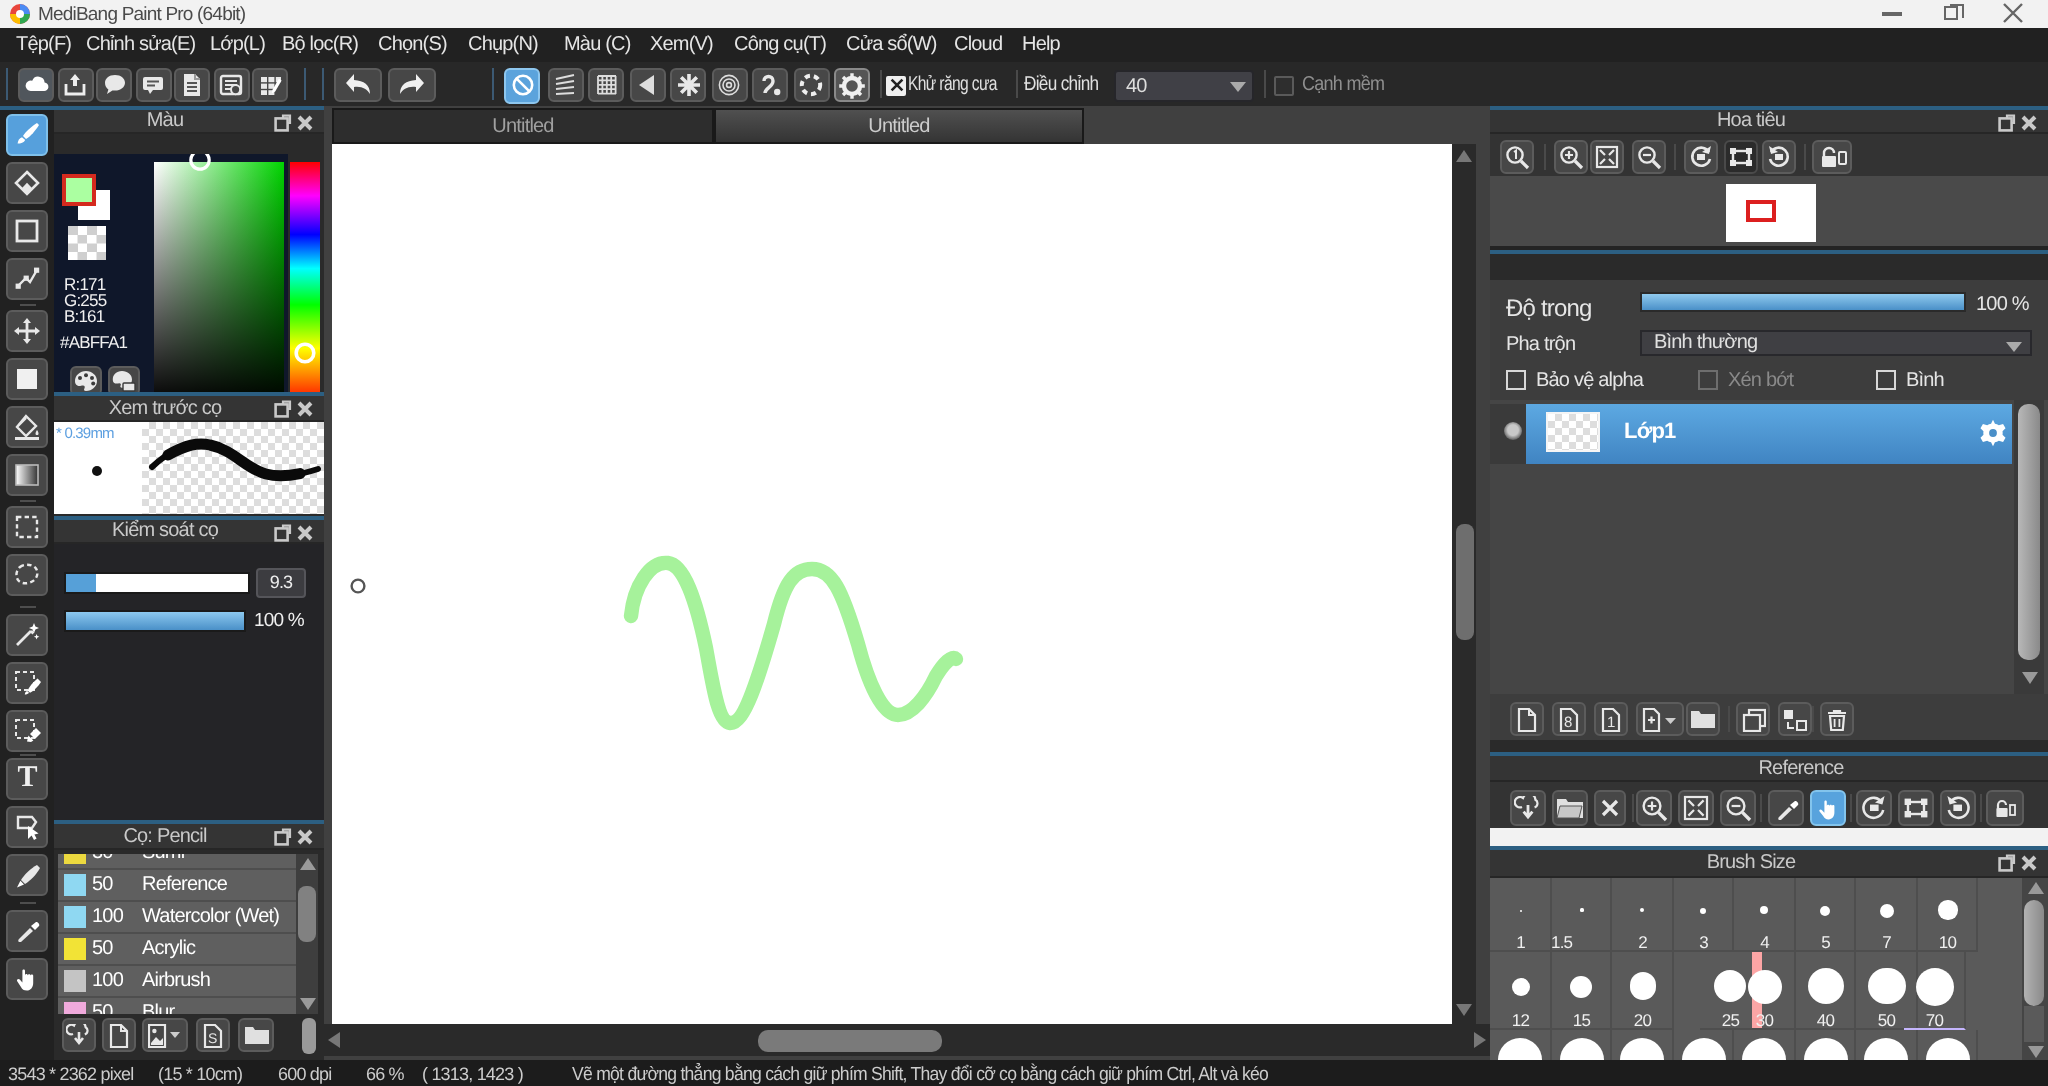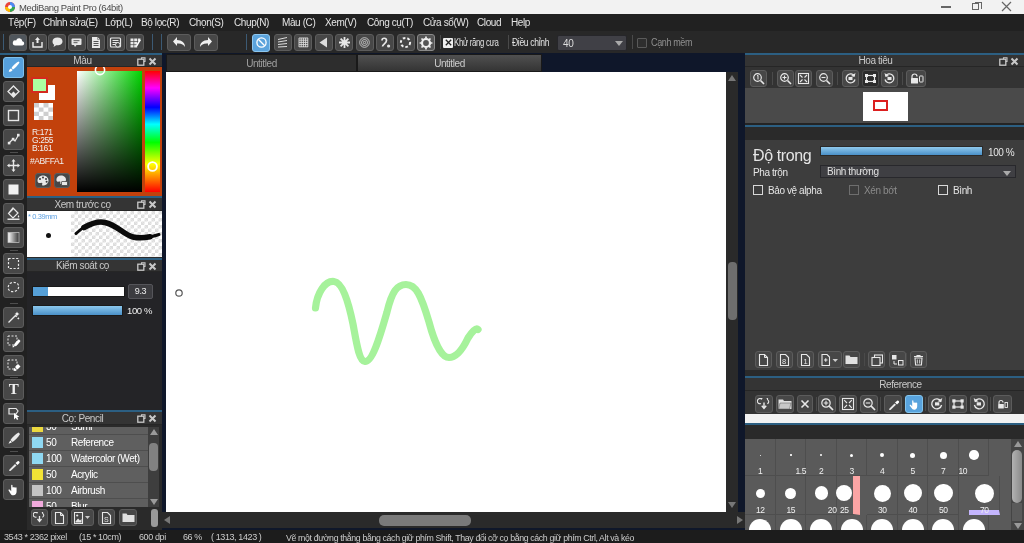--- a/index.html
+++ b/index.html
@@ -308,21 +308,21 @@
 </div>
 
 <div class="a" id="leftcol" style="left:27px;top:53px;width:135px;height:477px;background:#2a2a2a">
   <div class="blueline" style="left:0;top:0;width:135px"></div>
 
   <div class="ptit" style="left:0;top:2px;width:135px;height:12px;line-height:12px">Màu<svg class="a" style="right:5px;top:2px" width="20" height="9" viewBox="0 0 20 9">
         <rect x="0.8" y="2.2" width="6" height="6" fill="none" stroke="#c9c9c9" stroke-width="1.3"></rect>
         <path d="M4.5 2.2 V0.8 H8 V4.5 H6.8" fill="none" stroke="#c9c9c9" stroke-width="1.1"></path>
         <path d="M12.5 1.5 L18.5 7.5 M18.5 1.5 L12.5 7.5" stroke="#c9c9c9" stroke-width="2"></path>
       </svg></div>
-  <div class="a" style="left:0;top:14px;width:135px;height:129px;background:#c2410c">
+  <div class="a" style="left:0;top:24px;width:117px;height:129px;background:#0f172a">
     <div class="a" style="left:12px;top:18px;width:16px;height:15px;background:#fff"></div>
     <div class="a" style="left:4px;top:10px;width:17px;height:16px;background:#abffa1;border:2px solid #d42a1e"></div>
     <svg class="a" style="left:7px;top:36px" width="19" height="17">
         <rect width="19" height="17" fill="#fff"></rect>
         <g fill="#cfcfcf">
           <rect x="0" y="0" width="5" height="4.5"></rect>
           <rect x="9.5" y="0" width="5" height="4.5"></rect>
           <rect x="4.75" y="4.5" width="4.75" height="4.25"></rect>
           <rect x="14.25" y="4.5" width="4.75" height="4.25"></rect>
           <rect x="0" y="8.75" width="5" height="4.25"></rect>
@@ -477,21 +477,21 @@
   </div>
   <div class="a" style="left:124px;top:456px;width:7px;height:18px;background:#9a9a9a;border-radius:3px"></div>
 </div>
 <style>
 .brow{height:16px;border-bottom:1px solid #4e4e4e;position:relative;background:#5f5f5f}
 .bsw{position:absolute;left:3px;top:2.5px;width:11px;height:11px}
 .bnum{position:absolute;left:17px;top:2px;font-size:10px;color:#fff}
 .bnam{position:absolute;left:42px;top:2px;font-size:10px;color:#fff;white-space:nowrap}
 </style>
 
-<div class="a" id="canvasarea" style="left:162px;top:53px;width:583px;height:477px;background:#0f172a">
+<div class="a" id="canvasarea" style="left:162px;top:53px;width:583px;height:477px;background:#404040">
 
   <div class="a" style="left:4px;top:1px;width:191px;height:18px;background:#2d2d2d;border:1px solid #191919;color:#a0a0a0;font-size:10px;text-align:center;line-height:17px">Untitled</div>
   <div class="a" style="left:195px;top:1px;width:185px;height:18px;background:linear-gradient(to bottom,#505050,#343434);border:1px solid #191919;color:#cccccc;font-size:10px;text-align:center;line-height:17px">Untitled</div>
 
   <div class="a" style="left:4px;top:19px;width:560px;height:440px;background:#ffffff">
     <svg width="560" height="440" viewBox="0 0 560 440">
       <path d="M149.5,236 C151,221 159,208.5 168,209.5 C176,210.5 182,228 187,252 C190.5,271 193,289 199,289.5 C206,290 213,268 221,240 C226,219.5 231,212.5 240,212.5 C250,212.5 255,223 263,250 C268,269 275,285.5 283,285.5 C290,285.5 297,276.5 302,266 C306,259.5 310,255.5 312,257.5" fill="none" stroke="#a6f29b" stroke-width="7.2" stroke-linecap="round"></path>
       <circle cx="13" cy="221" r="3.2" fill="none" stroke="#555" stroke-width="1.2"></circle>
     </svg>
   </div>
@@ -590,37 +590,56 @@
     </div>
   </div>
   <div class="a" style="left:0;top:35px;width:279px;height:35px;background:#4a4a4a">
     <div class="a" style="left:118px;top:4px;width:45px;height:29px;background:#fff"></div>
     <div class="a" style="left:128px;top:12px;width:15px;height:11px;border:2px solid #dc1f1f;background:#fff"></div>
   </div>
   <div class="a" style="left:0;top:70px;width:279px;height:2px;background:#242424"></div>
 
   <div class="blueline" style="left:0;top:72px;width:279px"></div>
   <div class="a" style="left:0;top:87px;width:279px;height:230px;background:#3d3d3d">
-    <div class="a" style="left:8px;top:7px;font-size:16px;color:#e5e5e5">Độ trong</div>
+    <div class="a" style="left:8px;top:7px;font-size:12px;color:#e5e5e5">Độ trong</div>
     <div class="a" style="left:75px;top:6px;width:163px;height:10px;border:1px solid #2a2a2a;background:linear-gradient(to bottom,#90caee,#4a90c8)"></div>
     <div class="a" style="left:243px;top:7px;font-size:10px;color:#e5e5e5">100 %</div>
     <div class="a" style="left:8px;top:27px;font-size:10px;color:#e5e5e5">Pha trộn</div>
     <div class="a" style="left:75px;top:25px;width:196px;height:13px;background:#3f3f43;border:1px solid #28282c">
       <div class="a" style="left:6px;top:0px;font-size:10px;color:#e0e0e0">Bình thường</div>
       <svg class="a" style="right:4px;top:4.5px" width="8" height="5" viewBox="0 0 8 5">
           <path d="M0 0 H8 L4 5 Z" fill="#aaa"></path>
         </svg>
     </div>
     <div class="a" style="left:8px;top:45px;width:10px;height:10px;border:1.5px solid #d8d8d8;background:#3d3d3d"></div>
     <div class="a" style="left:23px;top:45px;font-size:10px;color:#e5e5e5">Bảo vệ alpha</div>
     <div class="a" style="left:104px;top:45px;width:10px;height:10px;border:1.5px solid #6e6e6e;background:#3d3d3d"></div>
     <div class="a" style="left:119px;top:45px;font-size:10px;color:#8a8a8a">Xén bớt</div>
     <div class="a" style="left:193px;top:45px;width:10px;height:10px;border:1.5px solid #d8d8d8;background:#3d3d3d"></div>
     <div class="a" style="left:208px;top:45px;font-size:10px;color:#e5e5e5">Bình</div>
 
+    <div class="a" style="left:0;top:60px;width:279px;height:147px;background:#454545">
+      <div class="a" style="left:0;top:2px;width:18px;height:30px;background:#3a3a3a"></div>
+      <div class="a" style="left:7px;top:11px;width:9px;height:9px;border-radius:50%;background:radial-gradient(circle at 50% 45%,#c8c8c8 40%,#6a6a6a 70%)"></div>
+      <div class="a" style="left:18px;top:2px;width:243px;height:30px;background:linear-gradient(to bottom,#5da9e2,#4084c2)">
+        <div class="a" style="left:10px;top:4px;width:27px;height:20px;background:#fff;background-image:linear-gradient(45deg,#ddd 25%,transparent 25%,transparent 75%,#ddd 75%),linear-gradient(45deg,#ddd 25%,transparent 25%,transparent 75%,#ddd 75%);background-size:7px 7px;background-position:0 0,3.5px 3.5px;border:1px solid #f5f5f5"></div>
+        <div class="a" style="left:49px;top:8px;font-size:11px;font-weight:bold;color:#fff">Lớp1</div>
+        <svg class="a" style="left:226px;top:7px" width="15" height="15" viewBox="0 0 17 17">
+            <path d="M8.5 1 L9.6 3.2 A5.7 5.7 0 0 1 11.8 4.1 L14.2 3.4 L15.6 5.8 L13.9 7.5 A5.7 5.7 0 0 1 13.9 9.5 L15.6 11.2 L14.2 13.6 L11.8 12.9 A5.7 5.7 0 0 1 9.6 13.8 L8.5 16 L7.4 13.8 A5.7 5.7 0 0 1 5.2 12.9 L2.8 13.6 L1.4 11.2 L3.1 9.5 A5.7 5.7 0 0 1 3.1 7.5 L1.4 5.8 L2.8 3.4 L5.2 4.1 A5.7 5.7 0 0 1 7.4 3.2 Z" fill="#fff"></path>
+            <circle cx="8.5" cy="8.5" r="2.2" fill="#4a8fc8"></circle>
+          </svg>
+      </div>
+
+      <div class="a" style="left:262px;top:0;width:15px;height:147px;background:#3a3a3a">
+        <div class="a" style="left:2px;top:2px;width:11px;height:128px;background:linear-gradient(to right,#b8b8b8,#8a8a8a);border-radius:5px"></div>
+        <svg class="a" style="left:3.5px;top:136px" width="8" height="6" viewBox="0 0 8 6">
+            <path d="M4 6 L8 0 H0 Z" fill="#999"></path>
+          </svg>
+      </div>
+    </div>
 
     <div class="ib" style="left:10px;top:211px;width:17px;height:17px">
       <svg width="11" height="12" viewBox="0 0 11 12">
           <path d="M1.5 .5 h5 L9.5 3.5 V11.5 H1.5 Z" fill="none" stroke="#e8e8e8" stroke-width="1.1"></path>
           <path d="M6.5 .5 V3.5 H9.5" fill="none" stroke="#e8e8e8" stroke-width="1"></path>
         </svg>
     </div>
     <div class="ib" style="left:31px;top:211px;width:17px;height:17px">
       <svg width="11" height="12" viewBox="0 0 11 12">
           <path d="M1.5 .5 h5 L9.5 3.5 V11.5 H1.5 Z" fill="none" stroke="#e8e8e8" stroke-width="1.1"></path>
@@ -757,59 +776,64 @@
       <svg width="11" height="13" viewBox="0 0 11 13">
           <path d="M2 6 V4.5 a2 2 0 0 1 4 0" fill="none" stroke="#e8e8e8" stroke-width="1.1"></path>
           <rect x="1.2" y="6" width="5.6" height="4.5" rx="0.5" fill="#e8e8e8"></rect>
           <rect x="8" y="4.5" width="2.5" height="5" fill="none" stroke="#e8e8e8" stroke-width=".9"></rect>
         </svg>
     </div>
   </div>
   <div class="a" style="left:0;top:361px;width:279px;height:9px;background:#f2f2f2"></div>
 
   <div class="blueline" style="left:0;top:370px;width:279px"></div>
+  <div class="ptit" style="left:0;top:372px;width:279px;height:14px;line-height:14px;padding-right:18px">Brush Size<svg class="a" style="right:5px;top:2px" width="20" height="9" viewBox="0 0 20 9">
+        <rect x="0.8" y="2.2" width="6" height="6" fill="none" stroke="#c9c9c9" stroke-width="1.3"></rect>
+        <path d="M4.5 2.2 V0.8 H8 V4.5 H6.8" fill="none" stroke="#c9c9c9" stroke-width="1.1"></path>
+        <path d="M12.5 1.5 L18.5 7.5 M18.5 1.5 L12.5 7.5" stroke="#c9c9c9" stroke-width="2"></path>
+      </svg></div>
   <div class="a" style="left:0;top:386px;width:266px;height:91px;background:#5a5a5a;overflow:hidden" id="bsgrid">
       <div class="a" style="left:0px;top:0;width:30.5px;height:37px;border-right:1px solid #4e4e4e;border-bottom:1px solid #4e4e4e">
         <div class="a" style="left:14.75px;top:15.5px;width:1px;height:1px;border-radius:50%;background:#fff"></div>
         <div class="a" style="left:0;top:27px;width:30.5px;text-align:center;font-size:8.5px;color:#f0f0f0">1</div>
       </div>
       <div class="a" style="left:0px;top:37px;width:30.5px;height:39px;border-right:1px solid #4e4e4e;border-bottom:1px solid #4e4e4e">
         <div class="a" style="left:10.75px;top:12.5px;width:9px;height:9px;border-radius:50%;background:#fff"></div>
         <div class="a" style="left:0;top:29px;width:30.5px;text-align:center;font-size:8.5px;color:#f0f0f0">12</div>
       </div>
       <div class="a" style="left:0px;top:76px;width:30.5px;height:15px;border-right:1px solid #4e4e4e">
         <div class="a" style="left:4.25px;top:4px;width:22px;height:22px;border-radius:50%;background:#fff"></div>
       </div>
       <div class="a" style="left:30.5px;top:0;width:30.5px;height:37px;border-right:1px solid #4e4e4e;border-bottom:1px solid #4e4e4e">
         <div class="a" style="left:14.5px;top:15.25px;width:1.5px;height:1.5px;border-radius:50%;background:#fff"></div>
-        <div class="a" style="left:10px;top:27px;width:30.5px;text-align:center;font-size:8.5px;color:#f0f0f0">1.5</div>
+        <div class="a" style="left:0;top:27px;width:30.5px;text-align:left;font-size:8.5px;color:#f0f0f0">1.5</div>
       </div>
       <div class="a" style="left:30.5px;top:37px;width:30.5px;height:39px;border-right:1px solid #4e4e4e;border-bottom:1px solid #4e4e4e">
         <div class="a" style="left:9.75px;top:11.5px;width:11px;height:11px;border-radius:50%;background:#fff"></div>
         <div class="a" style="left:0;top:29px;width:30.5px;text-align:center;font-size:8.5px;color:#f0f0f0">15</div>
       </div>
       <div class="a" style="left:30.5px;top:76px;width:30.5px;height:15px;border-right:1px solid #4e4e4e">
         <div class="a" style="left:4.25px;top:4px;width:22px;height:22px;border-radius:50%;background:#fff"></div>
       </div>
       <div class="a" style="left:61px;top:0;width:30.5px;height:37px;border-right:1px solid #4e4e4e;border-bottom:1px solid #4e4e4e">
         <div class="a" style="left:14.25px;top:15px;width:2px;height:2px;border-radius:50%;background:#fff"></div>
         <div class="a" style="left:0;top:27px;width:30.5px;text-align:center;font-size:8.5px;color:#f0f0f0">2</div>
       </div>
       <div class="a" style="left:61px;top:37px;width:30.5px;height:39px;border-right:1px solid #4e4e4e;border-bottom:1px solid #4e4e4e">
         <div class="a" style="left:8.5px;top:10.25px;width:13.5px;height:13.5px;border-radius:50%;background:#fff"></div>
-        <div class="a" style="left:0;top:29px;width:30.5px;text-align:right;font-size:8.5px;color:#f0f0f0">20</div>
+        <div class="a" style="left:0;top:29px;width:30.5px;text-align:center;font-size:8.5px;color:#f0f0f0">20</div>
       </div>
       <div class="a" style="left:61px;top:76px;width:30.5px;height:15px;border-right:1px solid #4e4e4e">
         <div class="a" style="left:4.25px;top:4px;width:22px;height:22px;border-radius:50%;background:#fff"></div>
       </div>
       <div class="a" style="left:91.5px;top:0;width:30.5px;height:37px;border-right:1px solid #4e4e4e;border-bottom:1px solid #4e4e4e">
         <div class="a" style="left:13.75px;top:14.5px;width:3px;height:3px;border-radius:50%;background:#fff"></div>
         <div class="a" style="left:0;top:27px;width:30.5px;text-align:center;font-size:8.5px;color:#f0f0f0">3</div>
       </div>
-      <div class="a" style="left:84px;top:37px;width:30.5px;height:39px;border-right:7px solid #fca5a5;border-bottom:1px solid #4e4e4e">
+      <div class="a" style="left:105px;top:37px;width:30.5px;height:39px;border-right:5px solid #fca5a5;border-bottom:1px solid #4e4e4e">
         <div class="a" style="left:7.25px;top:9px;width:16px;height:16px;border-radius:50%;background:#fff"></div>
         <div class="a" style="left:0;top:29px;width:30.5px;text-align:center;font-size:8.5px;color:#f0f0f0">25</div>
       </div>
       <div class="a" style="left:91.5px;top:76px;width:30.5px;height:15px;border-right:1px solid #4e4e4e">
         <div class="a" style="left:4.25px;top:4px;width:22px;height:22px;border-radius:50%;background:#fff"></div>
       </div>
       <div class="a" style="left:122px;top:0;width:30.5px;height:37px;border-right:1px solid #4e4e4e;border-bottom:1px solid #4e4e4e">
         <div class="a" style="left:13.25px;top:14px;width:4px;height:4px;border-radius:50%;background:#fff"></div>
         <div class="a" style="left:0;top:27px;width:30.5px;text-align:center;font-size:8.5px;color:#f0f0f0">4</div>
       </div>
@@ -837,23 +861,23 @@
       </div>
       <div class="a" style="left:183px;top:37px;width:30.5px;height:39px;border-right:1px solid #4e4e4e;border-bottom:1px solid #4e4e4e">
         <div class="a" style="left:6px;top:7.75px;width:18.5px;height:18.5px;border-radius:50%;background:#fff"></div>
         <div class="a" style="left:0;top:29px;width:30.5px;text-align:center;font-size:8.5px;color:#f0f0f0">50</div>
       </div>
       <div class="a" style="left:183px;top:76px;width:30.5px;height:15px;border-right:1px solid #4e4e4e">
         <div class="a" style="left:4.25px;top:4px;width:22px;height:22px;border-radius:50%;background:#fff"></div>
       </div>
       <div class="a" style="left:213.5px;top:0;width:30.5px;height:37px;border-right:1px solid #4e4e4e;border-bottom:1px solid #4e4e4e">
         <div class="a" style="left:10.5px;top:11.25px;width:9.5px;height:9.5px;border-radius:50%;background:#fff"></div>
-        <div class="a" style="left:0;top:27px;width:30.5px;text-align:left;font-size:8.5px;color:#f0f0f0">10</div>
-      </div>
-      <div class="a" style="left:224px;top:37px;width:30.5px;height:39px;border-right:1px solid #4e4e4e;border-bottom:5px solid #c4b5fd">
+        <div class="a" style="left:0;top:27px;width:30.5px;text-align:center;font-size:8.5px;color:#f0f0f0">10</div>
+      </div>
+      <div class="a" style="left:207px;top:37px;width:30.5px;height:39px;border-right:1px solid #4e4e4e;border-bottom:1px solid #c4b5fd">
         <div class="a" style="left:5.75px;top:7.5px;width:19px;height:19px;border-radius:50%;background:#fff"></div>
         <div class="a" style="left:0;top:29px;width:30.5px;text-align:center;font-size:8.5px;color:#f0f0f0">70</div>
       </div>
       <div class="a" style="left:213.5px;top:76px;width:30.5px;height:15px;border-right:1px solid #4e4e4e">
         <div class="a" style="left:4.25px;top:4px;width:22px;height:22px;border-radius:50%;background:#fff"></div>
       </div>
     </div>
   <div class="a" style="left:266px;top:386px;width:13px;height:91px;background:#454545">
     <svg class="a" style="left:2.5px;top:2px" width="8" height="6" viewBox="0 0 8 6">
         <path d="M4 0 L8 6 H0 Z" fill="#999"></path>

